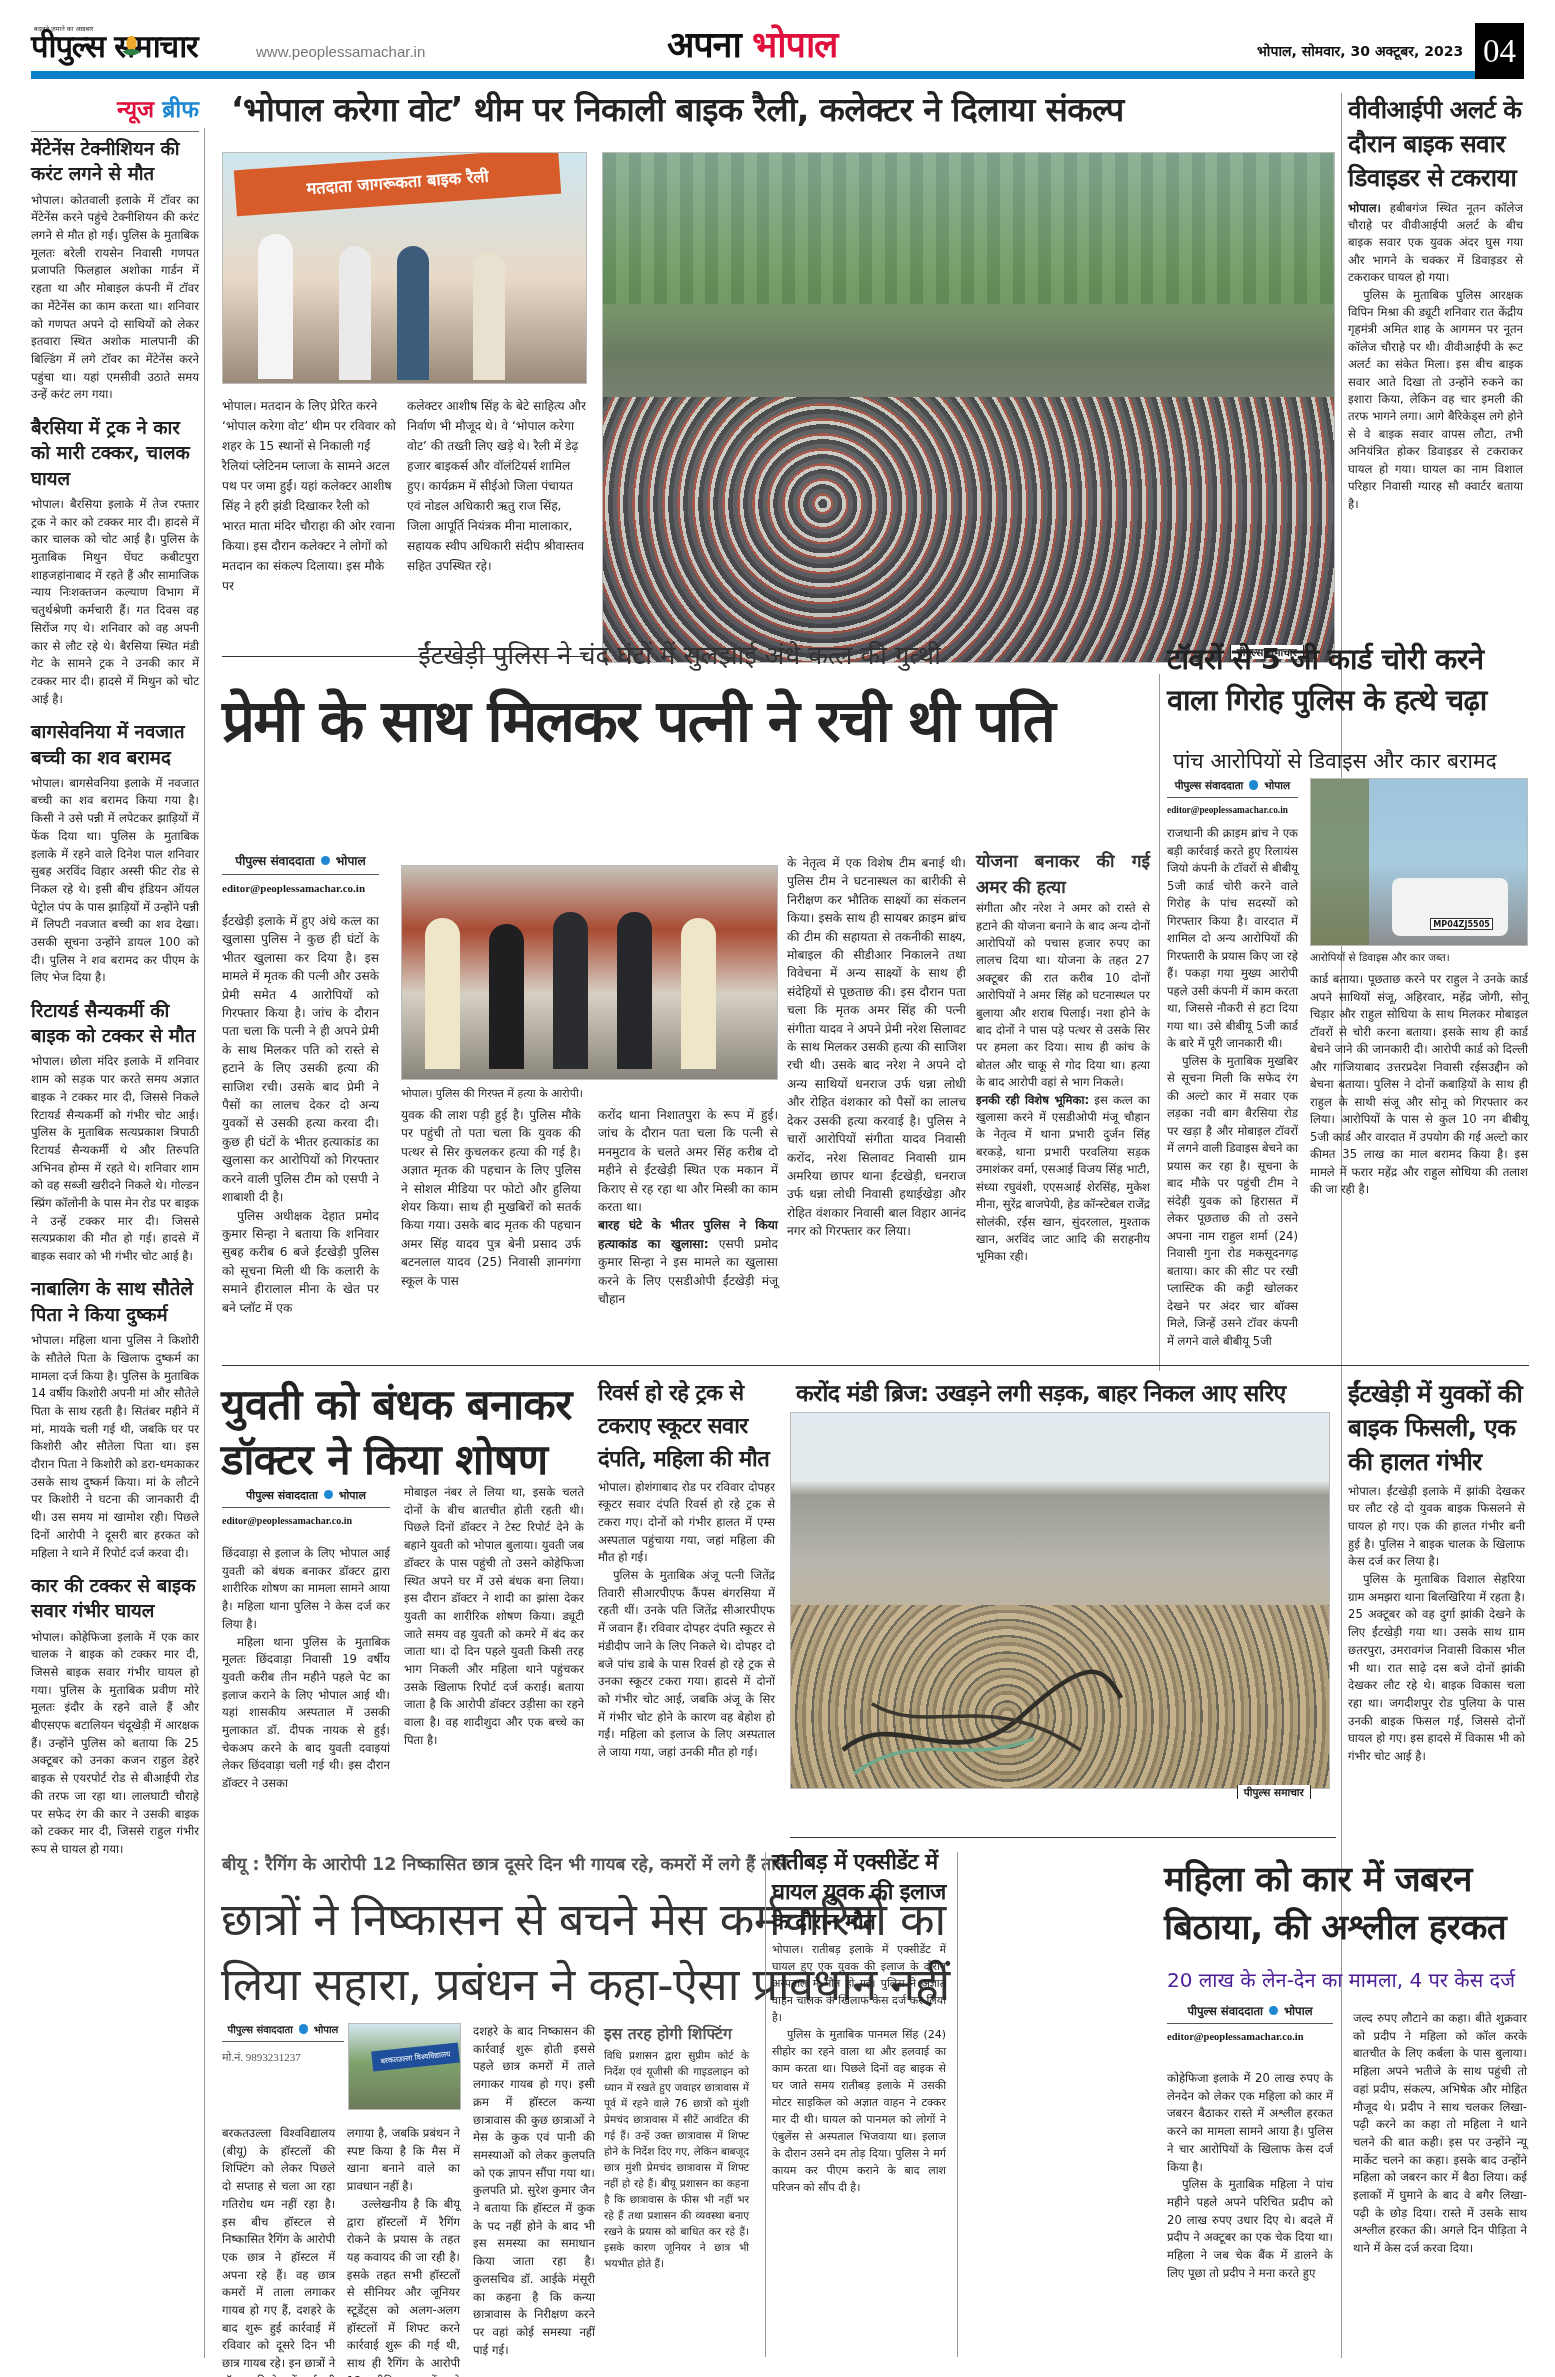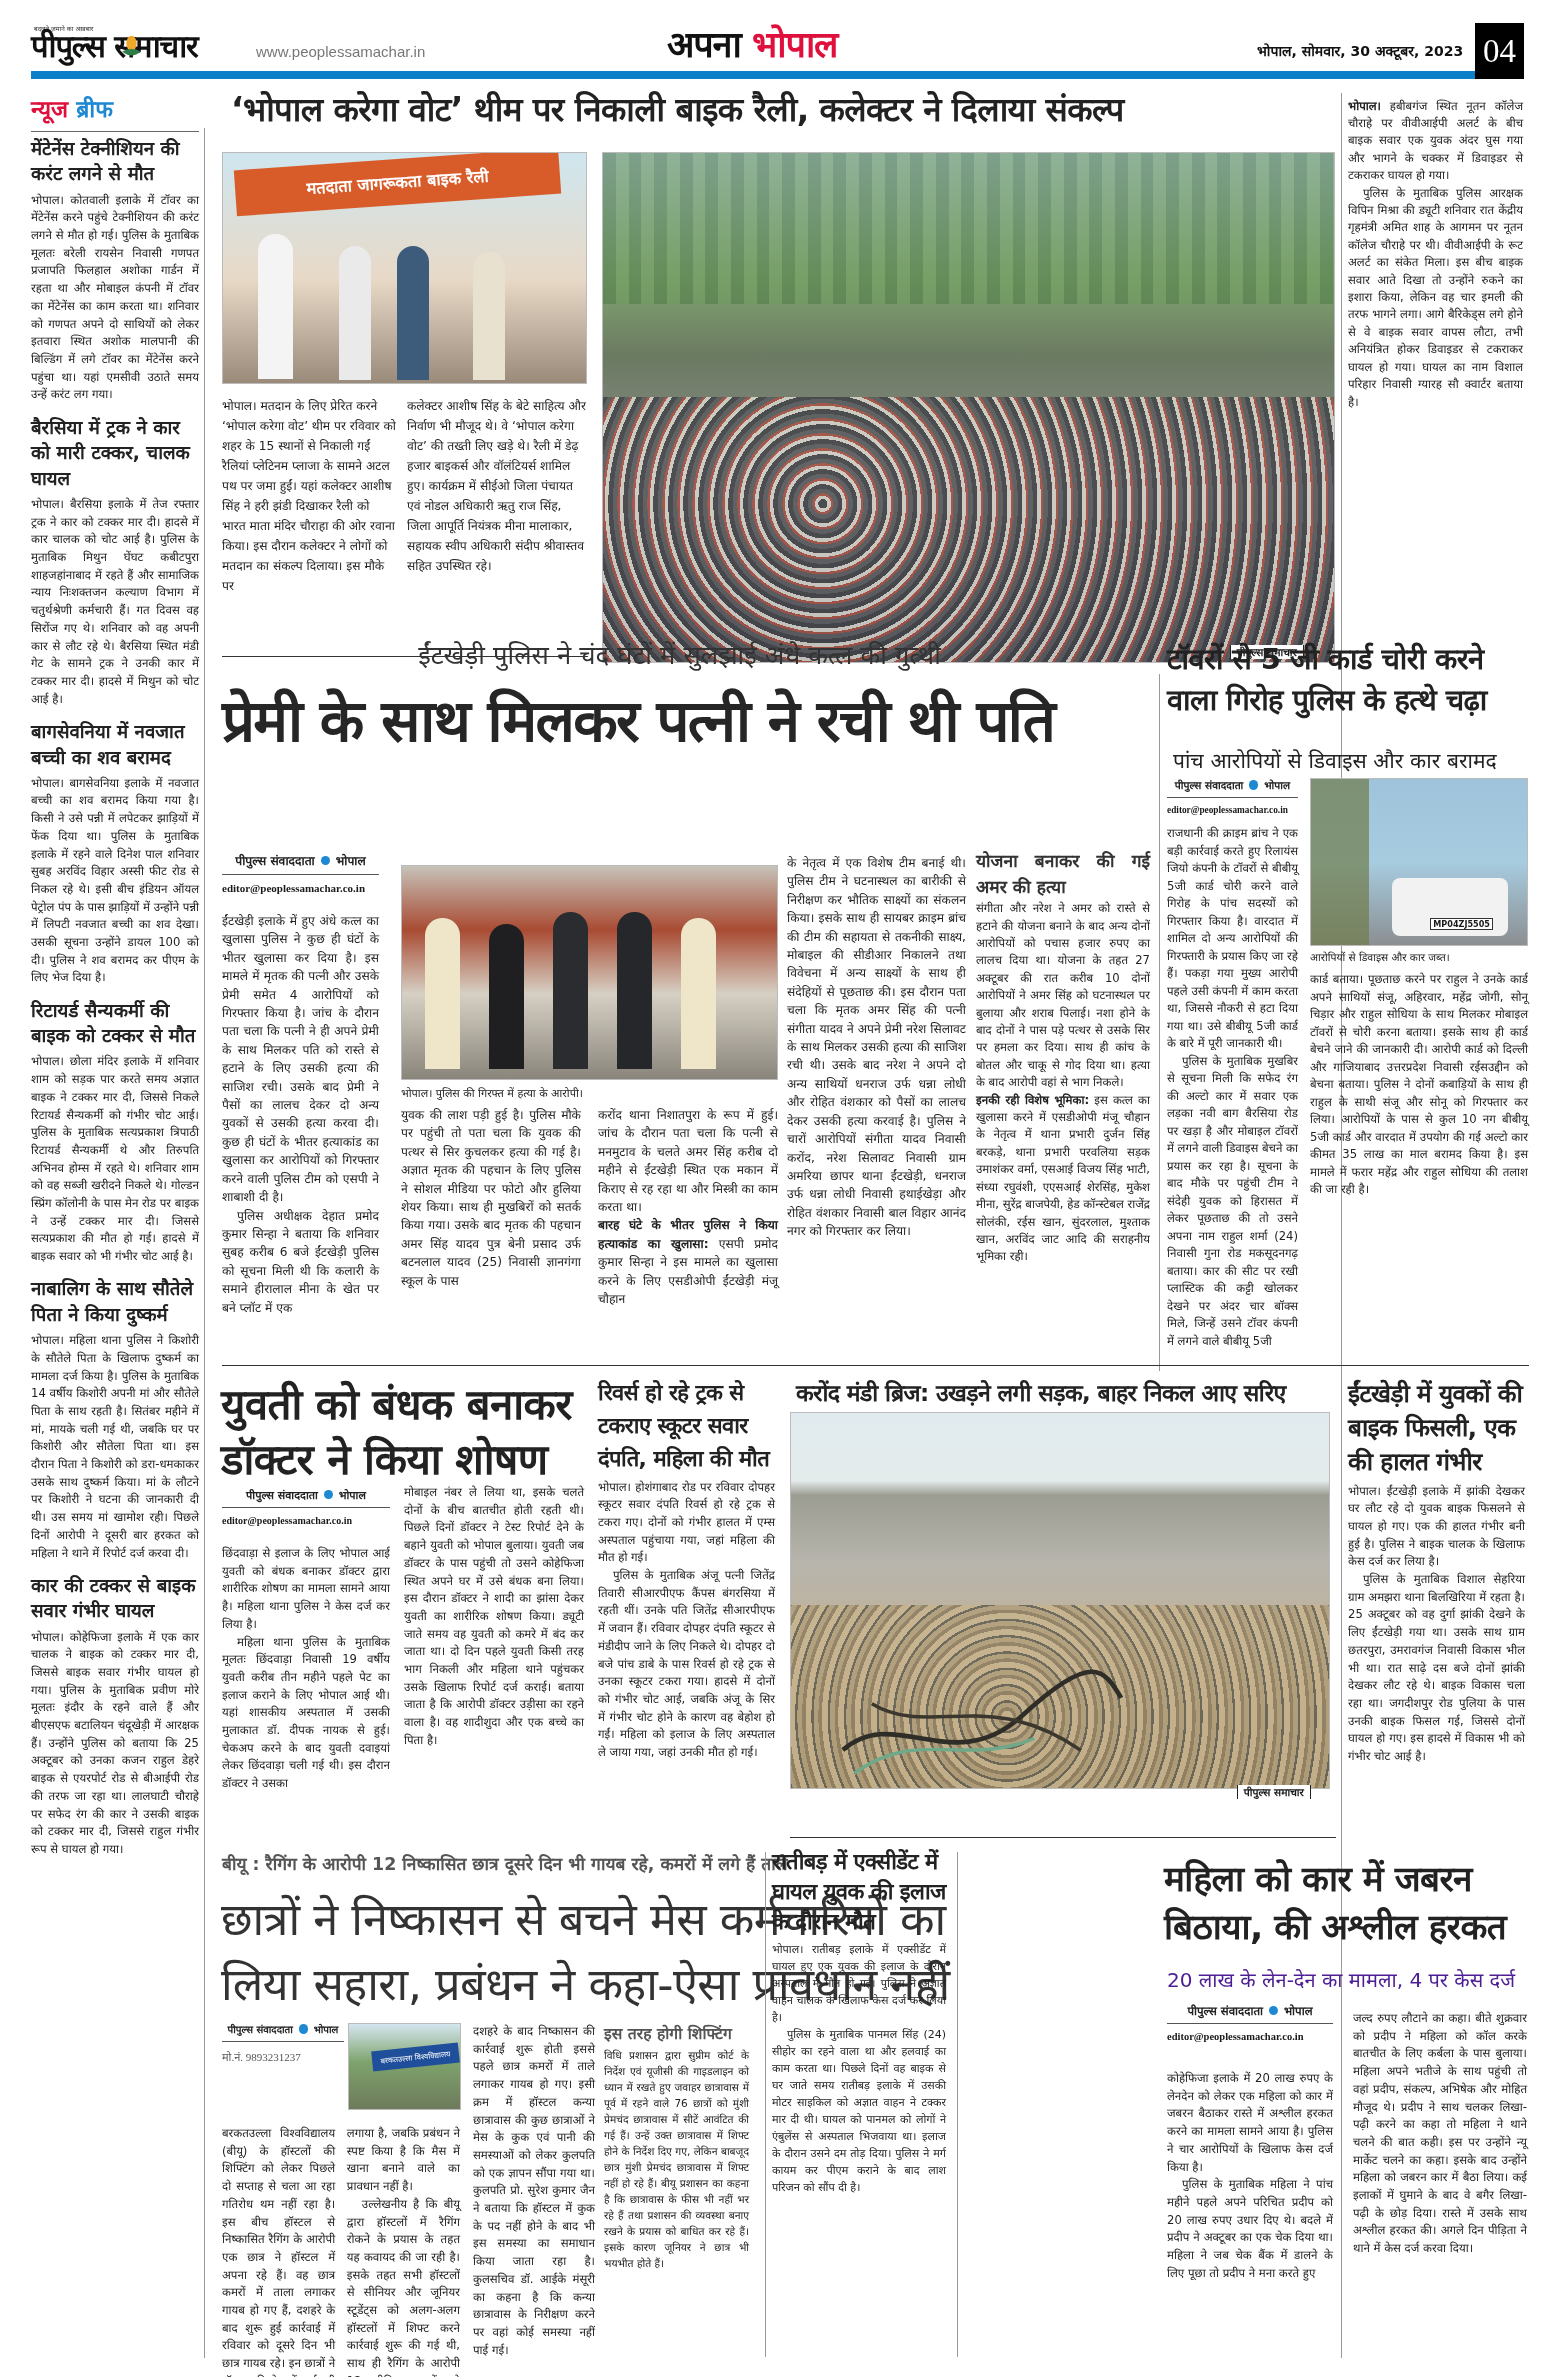--- a/index.html
+++ b/index.html
@@ -37,21 +37,21 @@
   <div class="abs" style="left:667px;top:24.4px;font-size:36px;font-weight:bold;line-height:41px;letter-spacing:-1.2px">
     <span style="color:#111">अपना</span>
     <span style="color:#e0103c">भोपाल</span>
   </div>
   <div class="abs" style="left:1257px;top:41px;font-size:14px;font-weight:bold;color:#111">भोपाल, सोमवार, 30 अक्टूबर, 2023</div>
   <div class="abs" style="left:1475px;top:23px;width:49px;height:56px;background:#000;color:#fff;font-family:'Liberation Serif',serif;font-size:33px;display:flex;align-items:center;justify-content:center">04</div>
   <div class="abs" style="left:31px;top:71px;width:1444px;height:8.1px;background:#0b80c8"></div>
 </header>
 
 <aside class="abs" style="left:31px;top:87px;width:168px;height:2271px">
-  <div style="text-align:left;font-size:23px;font-weight:bold;line-height:35px;margin-top:4.6px">
+  <div style="text-align:right;font-size:23px;font-weight:bold;line-height:35px;margin-top:4.6px">
     <span style="color:#e0103c">न्यूज</span>
     <span style="color:#1e88d2">ब्रीफ</span>
   </div>
   <div style="height:1.2px;background:#666;margin:4.6px 0 2.3px"></div>
   <div id="briefs">
     <article>
         <h3 class="brief-h" style="margin-top:3.5px">मेंटेनेंस टेक्नीशियन की करंट लगने से मौत</h3>
         <p class="brief-b">भोपाल। कोतवाली इलाके में टॉवर का मेंटेनेंस करने पहुंचे टेक्नीशियन की करंट लगने से मौत हो गई। पुलिस के मुताबिक मूलतः बरेली रायसेन निवासी गणपत प्रजापति फिलहाल अशोका गार्डन में रहता था और मोबाइल कंपनी में टॉवर का मेंटेनेंस का काम करता था। शनिवार को गणपत अपने दो साथियों को लेकर इतवारा स्थित अशोक मालपानी की बिल्डिंग में लगे टॉवर का मेंटेनेंस करने पहुंचा था। यहां एमसीवी उठाते समय उन्हें करंट लग गया।</p>
       </article>
     <article>
@@ -91,20 +91,21 @@
     <div class="abs" style="left:0;top:0;width:733px;height:151px;background:repeating-linear-gradient(90deg,#4d7a46 0 12.8px,#6f9a5f 12.8px 25.6px);opacity:.55"></div>
     <div class="abs" style="left:0;top:244px;width:733px;height:267px;background:repeating-radial-gradient(circle at 30% 40%,#3a3b40 0 4.6px,#e6e2da 4.6px 8.1px,#b14b3b 8.1px 10.5px,#55575c 10.5px 15px);opacity:.75"></div>
     <div class="credit" style="left:627px;top:492px">पीपुल्स समाचार</div>
   </div>
   <p class="abs" style="left:222px;top:396px;width:174px;font-size:12.2px;line-height:20px;color:#222">भोपाल। मतदान के लिए प्रेरित करने ‘भोपाल करेगा वोट’ थीम पर रविवार को शहर के 15 स्थानों से निकाली गईं रैलियां प्लेटिनम प्लाजा के सामने अटल पथ पर जमा हुईं। यहां कलेक्टर आशीष सिंह ने हरी झंडी दिखाकर रैली को भारत माता मंदिर चौराहा की ओर रवाना किया। इस दौरान कलेक्टर ने लोगों को मतदान का संकल्प दिलाया। इस मौके पर</p>
   <p class="abs" style="left:407px;top:396px;width:180px;font-size:12.2px;line-height:20px;color:#222">कलेक्टर आशीष सिंह के बेटे साहित्य और निर्वाण भी मौजूद थे। वे ‘भोपाल करेगा वोट’ की तख्ती लिए खड़े थे। रैली में डेढ़ हजार बाइकर्स और वॉलंटियर्स शामिल हुए। कार्यक्रम में सीईओ जिला पंचायत एवं नोडल अधिकारी ऋतु राज सिंह, जिला आपूर्ति नियंत्रक मीना मालाकार, सहायक स्वीप अधिकारी संदीप श्रीवास्तव सहित उपस्थित रहे।</p>
   <div class="rule" style="left:222px;top:656px;width:366px;height:1.2px"></div>
 </section>
 
 <section class="abs" style="left:1348px;top:93px;width:175px">
+  <h2 class="hl" style="font-size:24.4px;line-height:34px">वीवीआईपी अलर्ट के दौरान बाइक सवार डिवाइडर से टकराया</h2>
   <div class="body" style="margin-top:4.6px;font-size:11.6px;line-height:17.4px">
     <p><b>भोपाल।</b> <span>हबीबगंज स्थित नूतन कॉलेज चौराहे पर वीवीआईपी अलर्ट के बीच बाइक सवार एक युवक अंदर घुस गया और भागने के चक्कर में डिवाइडर से टकराकर घायल हो गया।</span></p>
     <p class="ind">पुलिस के मुताबिक पुलिस आरक्षक विपिन मिश्रा की ड्यूटी शनिवार रात केंद्रीय गृहमंत्री अमित शाह के आगमन पर नूतन कॉलेज चौराहे पर थी। वीवीआईपी के रूट अलर्ट का संकेत मिला। इस बीच बाइक सवार आते दिखा तो उन्होंने रुकने का इशारा किया, लेकिन वह चार इमली की तरफ भागने लगा। आगे बैरिकेड्स लगे होने से वे बाइक सवार वापस लौटा, तभी अनियंत्रित होकर डिवाइडर से टकराकर घायल हो गया। घायल का नाम विशाल परिहार निवासी ग्यारह सौ क्वार्टर बताया है।</p>
   </div>
 </section>
 <div class="vrule" style="left:1341px;top:93px;height:2265px"></div>
 
 <section>
   <div class="abs" style="left:244px;top:638px;width:871px;text-align:center;font-size:25.6px;color:#333;line-height:35px">ईंटखेड़ी पुलिस ने चंद घंटों में सुलझाई अंधे कत्ल की गुत्थी</div>
   <h1 class="abs hl" style="left:222px;top:678px;width:929px;font-size:58px;line-height:87px;color:#262626;letter-spacing:-1.7px">

